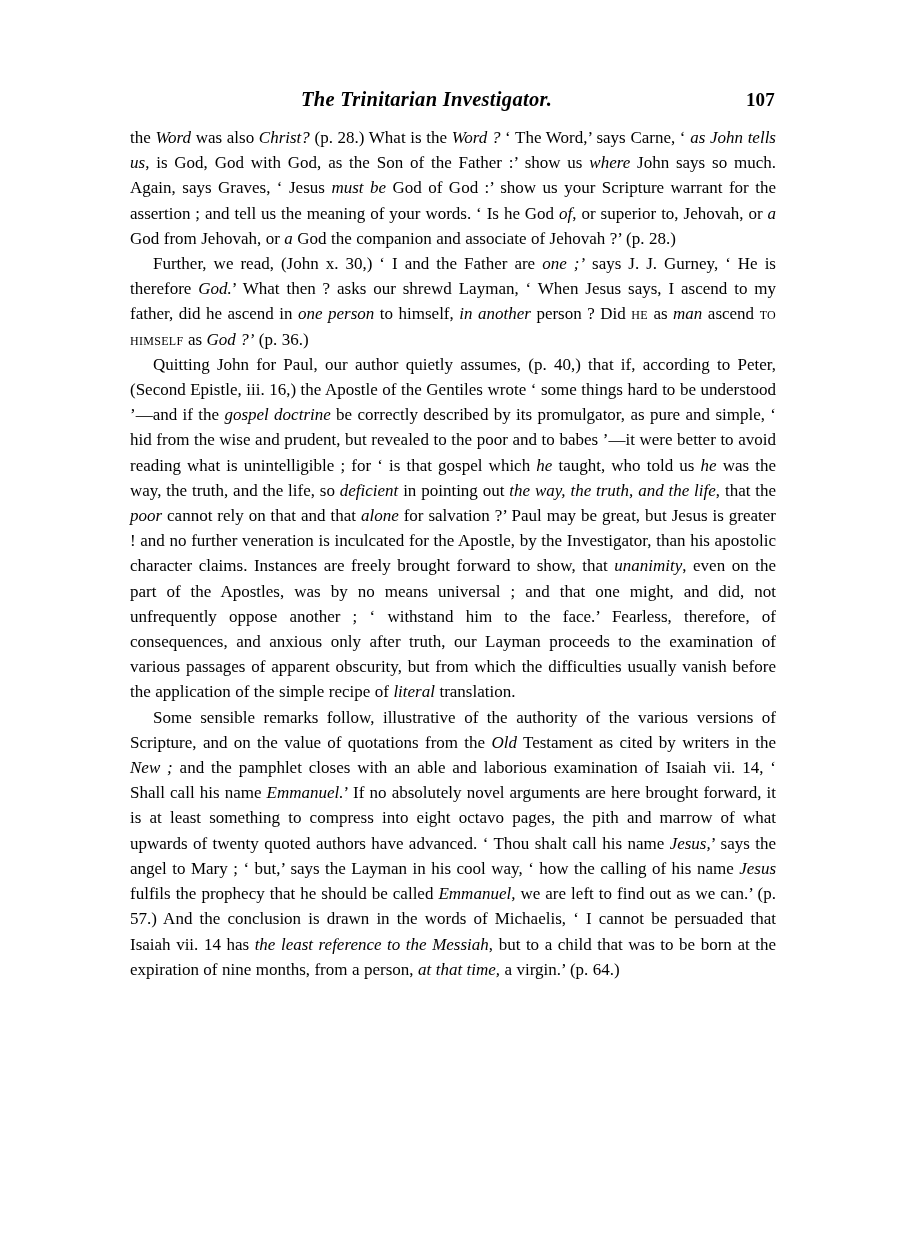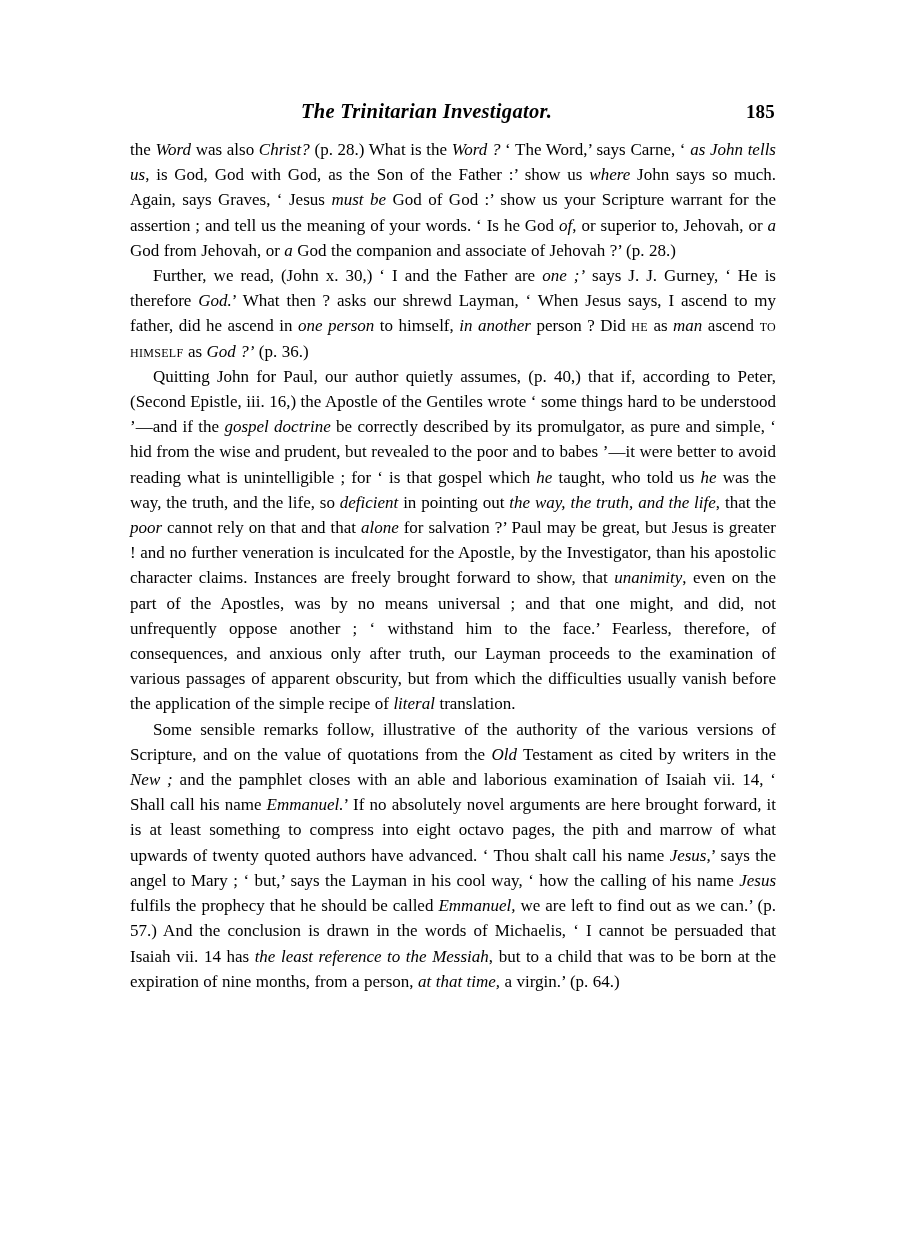--- a/index.html
+++ b/index.html
@@ -5,21 +5,21 @@
   html, body {
     margin: 0;
     padding: 0;
     background: #ffffff;
   }
   .page {
     position: relative;
     width: 899px;
     height: 1115px;
     background: #ffffff;
-    margin: 12px auto;
+    margin: 0 auto;
     overflow: hidden;
     font-family: "Liberation Serif", "DejaVu Serif", serif;
     color: #000000;
   }
 
   
   .running-head {
     position: absolute;
     left: 130px;
     top: 88px;
@@ -75,21 +75,21 @@
     letter-spacing: 0.3px;
   }
 </style>
 </head>
 <body>
 
 <div class="page">
 
   <div class="running-head">
     <div class="head-title">The Trinitarian Investigator.</div>
-    <div class="head-folio">185</div>
+    <div class="head-folio">107</div>
   </div>
 
   <div class="textblock">
       <p class="para first"><span>the </span><i>Word</i><span> was also </span><i>Christ?</i><span> (p. 28.)   What is the </span><i>Word ?</i><span>  ‘ The Word,’ says Carne, ‘ </span><i>as John tells us</i><span>, is God, God with God, as the Son of the Father :’ show us </span><i>where</i><span> John says so much. Again, says Graves, ‘ Jesus </span><i>must be</i><span> God of God :’ show us your Scripture warrant for the assertion ; and tell us the meaning of your words.  ‘ Is he God </span><i>of</i><span>, or superior to, Jehovah, or </span><i>a</i><span> God from Jehovah, or </span><i>a</i><span> God the companion and associate of Jehovah ?’ (p. 28.)</span></p>
       <p class="para"><span>Further, we read, (John x. 30,) ‘ I and the Father are </span><i>one ;’</i><span> says J. J. Gurney, ‘ He is therefore </span><i>God.</i><span>’ What then ? asks our shrewd Layman, ‘ When Jesus says, I ascend to my father, did he ascend in </span><i>one person</i><span> to himself, </span><i>in another</i><span> person ?   Did </span><span class="sc">he</span><span> as </span><i>man</i><span> ascend </span><span class="sc">to himself</span><span> as </span><i>God ?’</i><span> (p. 36.)</span></p>
       <p class="para"><span>Quitting John for Paul, our author quietly assumes, (p. 40,) that if, according to Peter, (Second Epistle, iii. 16,) the Apostle of the Gentiles wrote ‘ some things hard to be understood ’—and if the </span><i>gospel doctrine</i><span> be correctly described by its promulgator, as pure and simple, ‘ hid from the wise and prudent, but revealed to the poor and to babes ’—it were better to avoid reading what is unintelligible ; for ‘ is that gospel which </span><i>he</i><span> taught, who told us </span><i>he</i><span> was the way, the truth, and the life, so </span><i>deficient</i><span> in pointing out </span><i>the way, the truth, and the life</i><span>, that the </span><i>poor</i><span> cannot rely on that and that </span><i>alone</i><span> for salvation ?’   Paul may be great, but Jesus is greater ! and no further veneration is inculcated for the Apostle, by the Investigator, than his apostolic character claims.   Instances are freely brought forward to show, that </span><i>unanimity</i><span>, even on the part of the Apostles, was by no means universal ; and that one might, and did, not unfrequently oppose another ; ‘ withstand him to the face.’   Fearless, therefore, of consequences, and anxious only after truth, our Layman proceeds to the examination of various passages of apparent obscurity, but from which the difficulties usually vanish before the application of the simple recipe of </span><i>literal</i><span> translation.</span></p>
       <p class="para heavy"><span>Some sensible remarks follow, illustrative of the authority of the various versions of Scripture, and on the value of quotations from the </span><i>Old</i><span> Testament as cited by writers in the </span><i>New ;</i><span> and the pamphlet closes with an able and laborious examination of Isaiah vii. 14, ‘ Shall call his name </span><i>Emmanuel.</i><span>’  If no absolutely novel arguments are here brought forward, it is at least something to compress into eight octavo pages, the pith and marrow of what upwards of twenty quoted authors have advanced. ‘ Thou shalt call his name </span><i>Jesus,</i><span>’ says the angel to Mary ; ‘ but,’ says the Layman in his cool way, ‘ how the calling of his name </span><i>Jesus</i><span> fulfils the prophecy that he should be called </span><i>Emmanuel,</i><span> we are left to find out as we can.’ (p. 57.)   And the conclusion is drawn in the words of Michaelis, ‘ I cannot be persuaded that Isaiah vii. 14 has </span><i>the least reference to the Messiah</i><span>, but to a child that was to be born at the expiration of nine months, from a person, </span><i>at that time,</i><span> a virgin.’   (p. 64.)</span></p>
     </div>
 
 </div>

